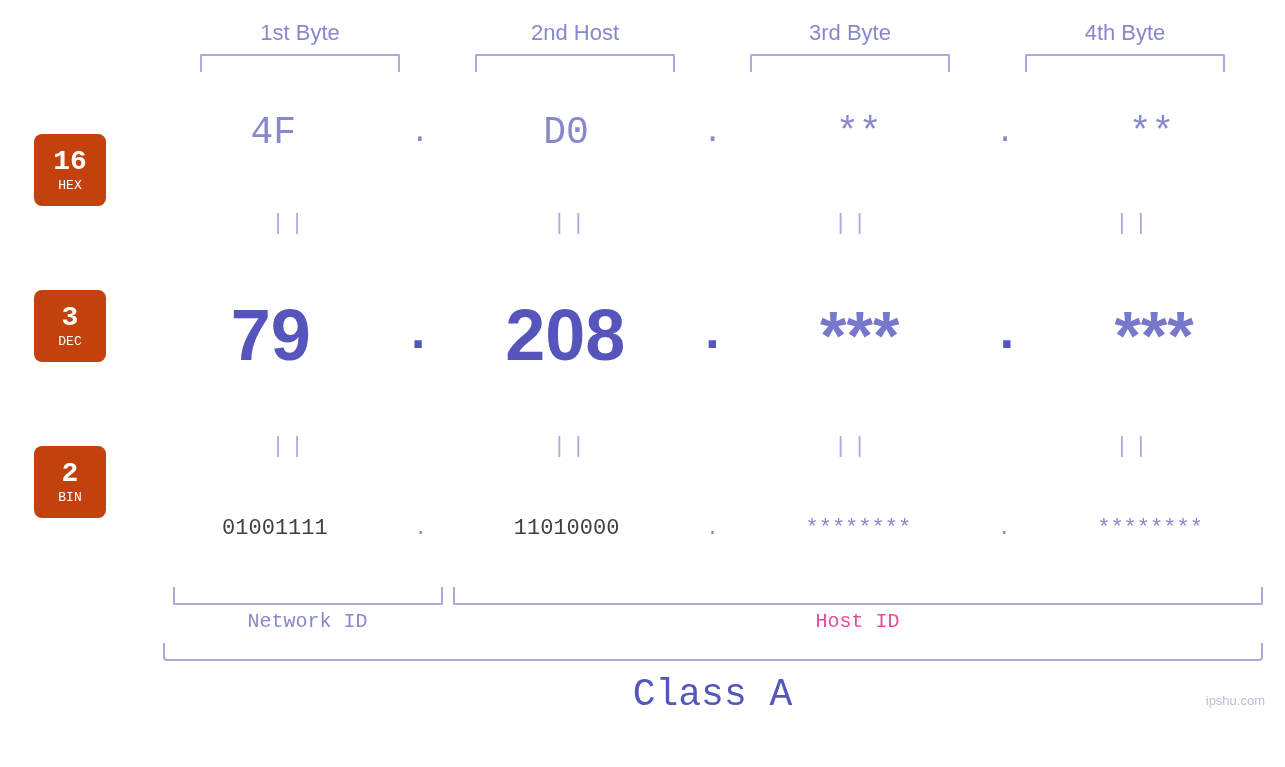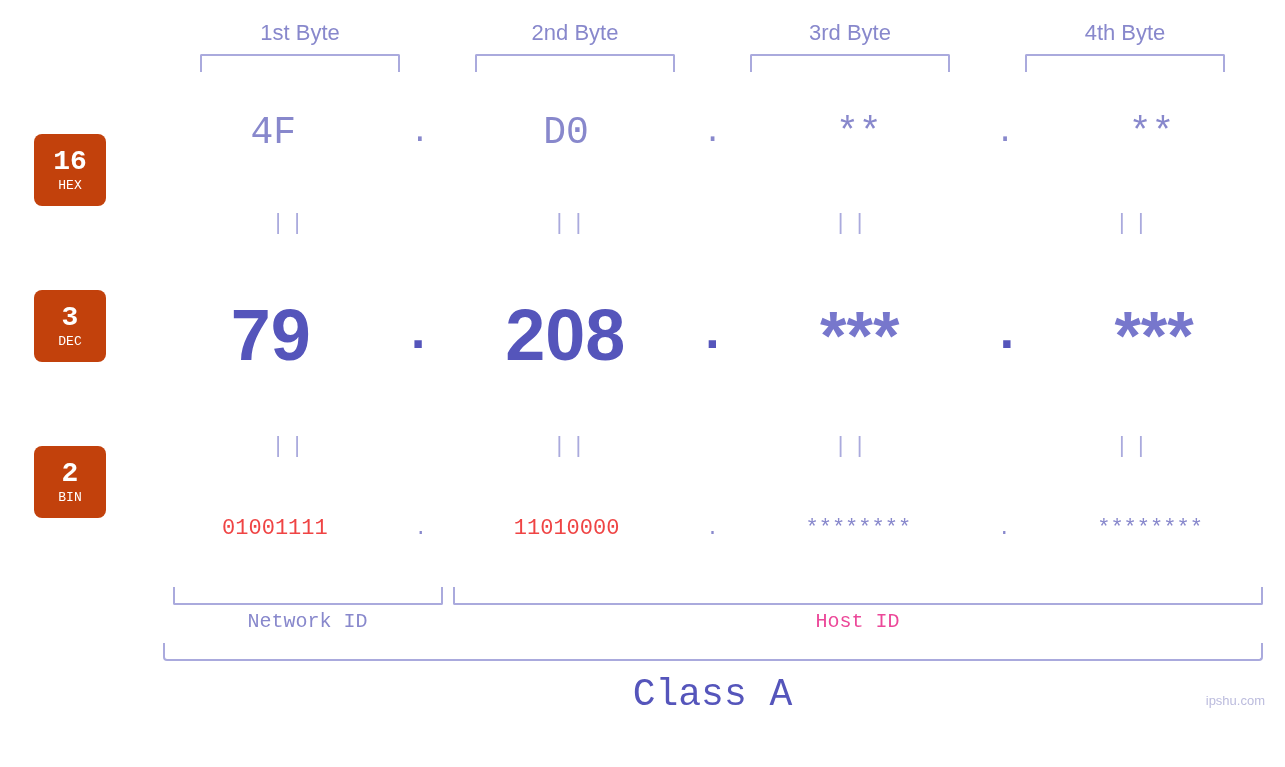--- a/index.html
+++ b/index.html
@@ -160,21 +160,21 @@
     }
 
     .dec-dot {
       color: #5555bb;
       font-size: 52px;
       font-weight: bold;
     }
 
     
     .bin-value {
-      color: #ef4444;
+      color: #404040;
       font-size: 22px;
       font-family: 'Courier New', Courier, monospace;
     }
 
     .bin-dot {
       color: #8888cc;
       font-size: 20px;
     }
 
     
@@ -279,21 +279,21 @@
       font-family: Arial, sans-serif;
     }
   </style>
 </head>
 <body>
 
 <div class="container">
 
   <div class="byte-headers">
     <div class="byte-label cell">1st Byte</div>
-    <div class="byte-label cell">2nd Byte</div>
+    <div class="byte-label cell">2nd Host</div>
     <div class="byte-label cell">3rd Byte</div>
     <div class="byte-label cell">4th Byte</div>
   </div>
 
   <div class="bracket-row">
     <div class="bracket"></div>
     <div class="bracket"></div>
     <div class="bracket"></div>
     <div class="bracket"></div>
   </div>

